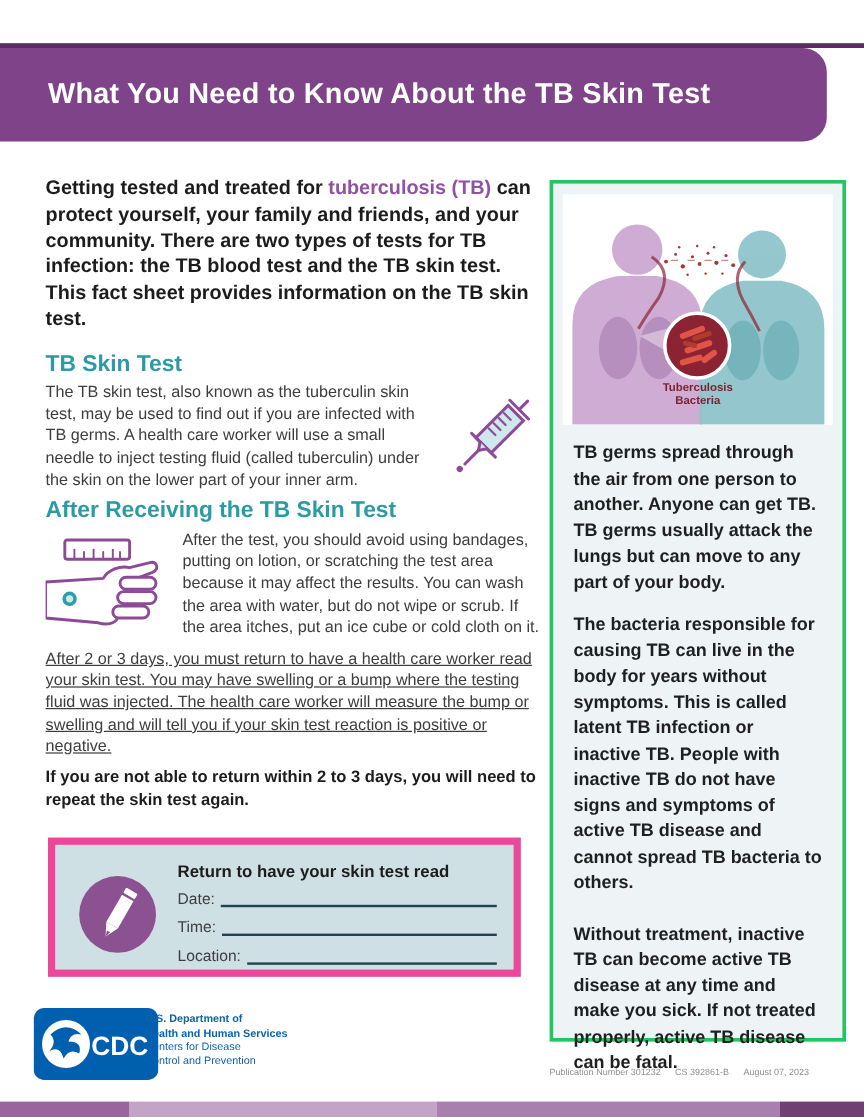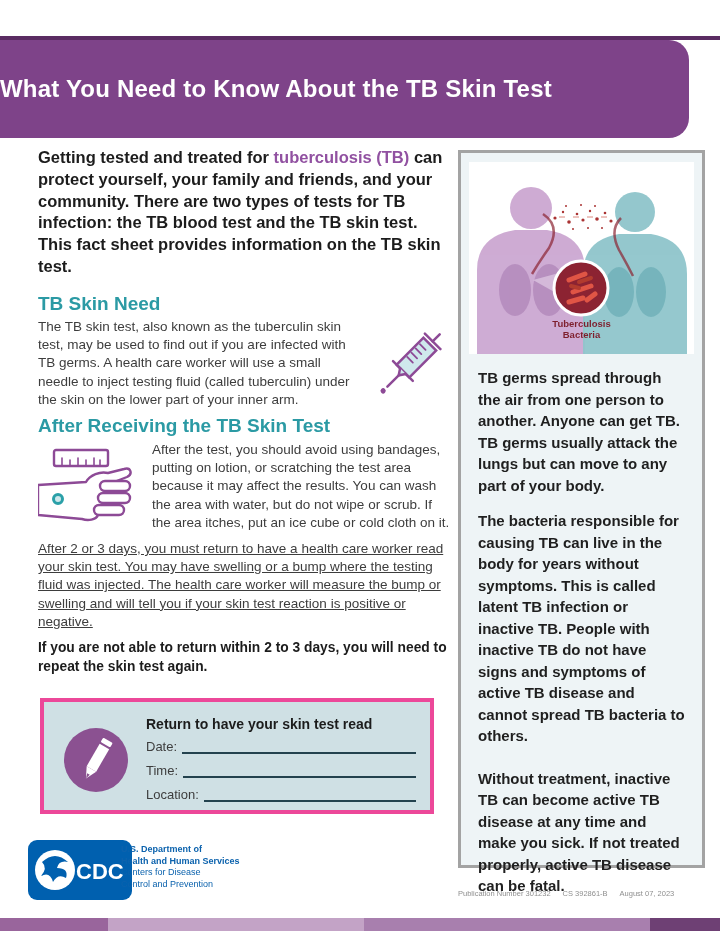--- a/index.html
+++ b/index.html
@@ -5,23 +5,23 @@
   * { margin:0; padding:0; box-sizing:border-box; }
   html,body { background:#ffffff; }
   body { font-family:"Liberation Sans", sans-serif; }
   .page {
     position:relative; width:720px; height:931px; background:#ffffff;
     overflow:hidden; margin:0 auto;
   }
   
   .top-strip { position:absolute; left:0; top:36px; width:720px; height:4px; background:#5a2c62; }
   .banner {
-    position:absolute; left:0; top:40px; width:689px; height:98px;
+    position:absolute; left:0; top:40px; width:689px; height:78px;
     background:#7e4389; border-radius:0 20px 20px 0;
-    display:flex; align-items:center; 
+    display:flex; align-items:center; padding-left:40px;
   }
   .banner h1 { color:#ffffff; font-size:24px; font-weight:bold; letter-spacing:0.2px; }
 
   
   .intro {
     position:absolute; left:38px; top:147px; width:414px;
     font-size:16.5px; font-weight:bold; line-height:21.8px; color:#1c1c1c;
   }
   .intro .tb-link { color:#9151a1; }
   .sec-heading { position:absolute; left:38px; font-size:19px; font-weight:bold; color:#2b9aa4; }
@@ -40,21 +40,21 @@
     font-size:13.5px; line-height:18.2px; color:#3d3d3d;text-decoration:underline;
   }
   .para3 {
     position:absolute; left:38px; top:638px; width:414px;
     font-size:13.8px; font-weight:bold; line-height:19px; color:#1c1c1c;
   }
 
   
   .return-box {
     position:absolute; left:40px; top:698px; width:394px; height:116px;
-    background:#cfe0e4; border:4px solid #ec4899;
+    background:#cfe0e4; border:6px solid #ec4899;
   }
   .pencil-circle {
     position:absolute; left:20px; top:26px; width:64px; height:64px;
     border-radius:50%; background:#8b5191;
   }
   .return-content { position:absolute; left:102px; top:14px; right:14px; }
   .return-title { font-size:14px; font-weight:bold; color:#1c1c1c; margin-bottom:7px; }
   .field-row { display:flex; align-items:flex-end; margin-bottom:9px;justify-content:flex-end; }
   .field-label { font-size:13px; color:#3d3d3d; margin-right:5px; white-space:nowrap; }
   .field-line { flex:1; border-bottom:2px solid #23424e; height:14px; }
@@ -72,21 +72,21 @@
   
   .bottom-bar { position:absolute; left:0; top:918px; width:720px; height:13px; display:flex; }
   .seg1 { width:108px; background:#99659c; }
   .seg2 { width:256px; background:#c3a3c6; }
   .seg3 { width:286px; background:#a87fae; }
   .seg4 { width:70px;  background:#6e4074; }
 
   
   .sidebar {
     position:absolute; left:458px; top:150px; width:247px; height:718px;
-    background:#eef4f6; border:3px solid #a3a3a3;
+    background:#eef4f6; border:3px solid #22c55e;
   }
   .illus {
     position:relative; margin:9px 8px 0 8px; height:192px; background:#ffffff; overflow:hidden;
   }
   .illus svg { display:block; width:100%; height:100%; }
   .bact-label {
     position:absolute; left:0; right:0; bottom:14px; text-align:center;
     color:#7e1f2d; font-weight:bold; font-size:9.5px; line-height:11px;
   }
   .sidebar p {
@@ -102,21 +102,21 @@
 
 <div class="page">
 
   <div class="top-strip"></div>
   <div class="banner">
     <h1>What You Need to Know About the TB Skin Test</h1>
   </div>
 
   <div class="intro"><span>Getting tested and treated for </span><span class="tb-link">tuberculosis (TB)</span><span> can protect yourself, your family and friends, and your community. There are two types of tests for TB infection: the TB blood test and the TB skin test. This fact sheet provides information on the TB skin test.</span></div>
 
-  <div class="sec-heading h-skin">TB Skin Need</div>
+  <div class="sec-heading h-skin">TB Skin Test</div>
   <div class="skin-body">
     <span class="syringe-wrap">
       <svg viewBox="0 0 80 92" width="80" height="92">
         <g transform="rotate(45 40 46)" stroke="#8d4a96" stroke-width="2.5" fill="none" stroke-linecap="round">
           <line x1="40" y1="4" x2="40" y2="14"></line>
           <line x1="29" y1="14" x2="51" y2="14"></line>
           <rect x="31" y="18" width="18" height="38" fill="#cfe8ec"></rect>
           <line x1="26" y1="56" x2="54" y2="56"></line>
           <line x1="33" y1="25" x2="41" y2="25" stroke-width="1.8"></line>
           <line x1="33" y1="31" x2="41" y2="31" stroke-width="1.8"></line>

